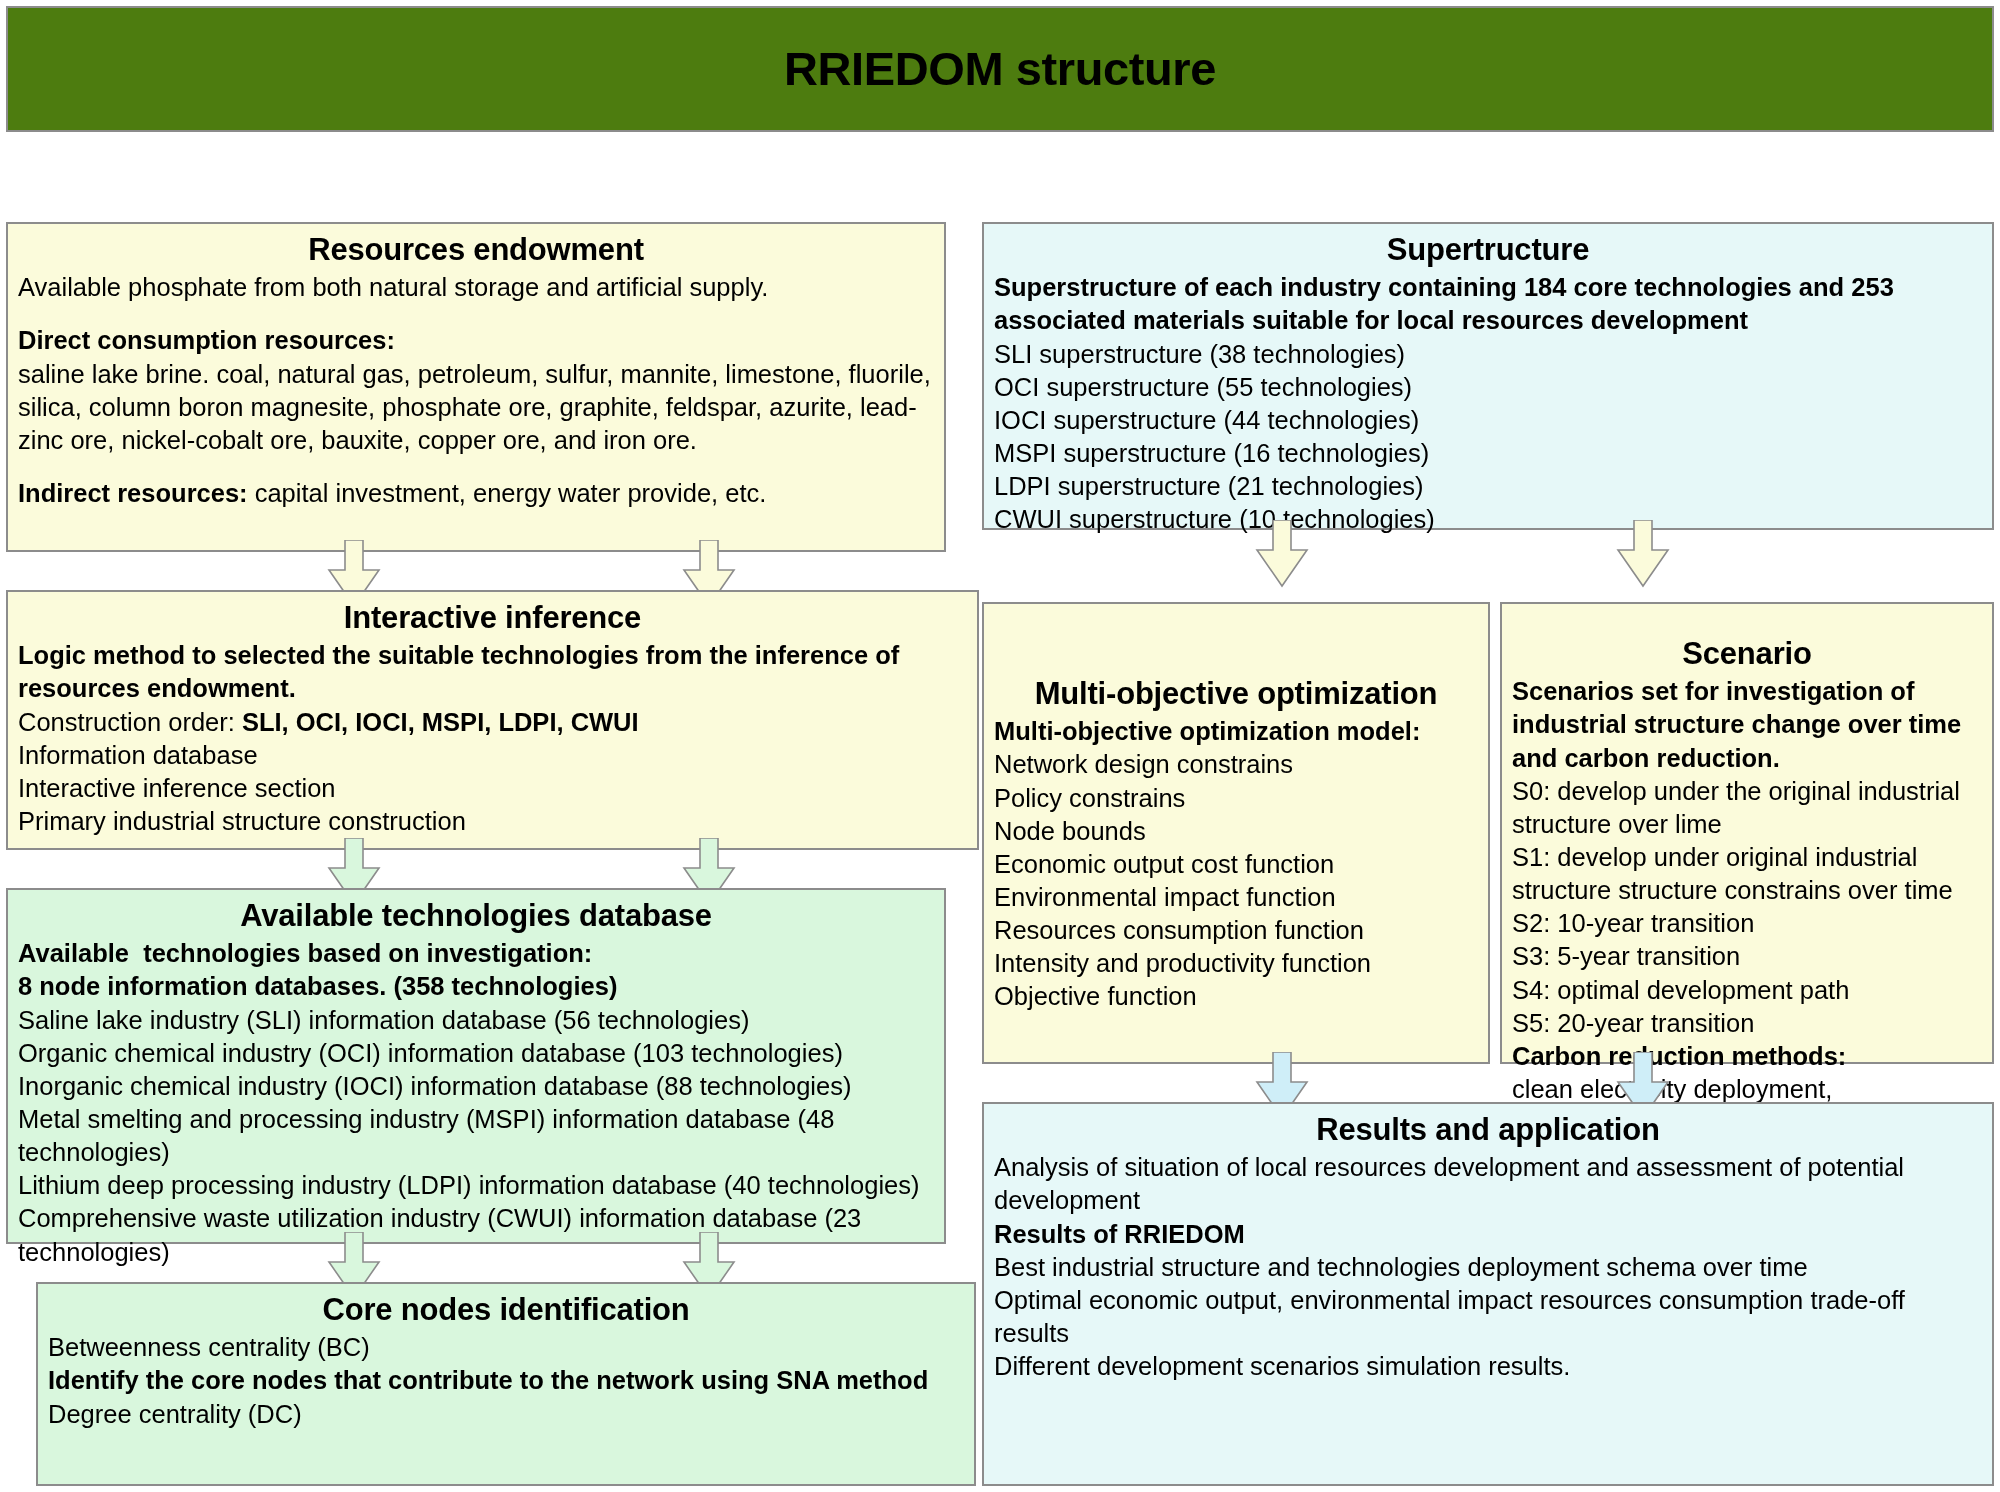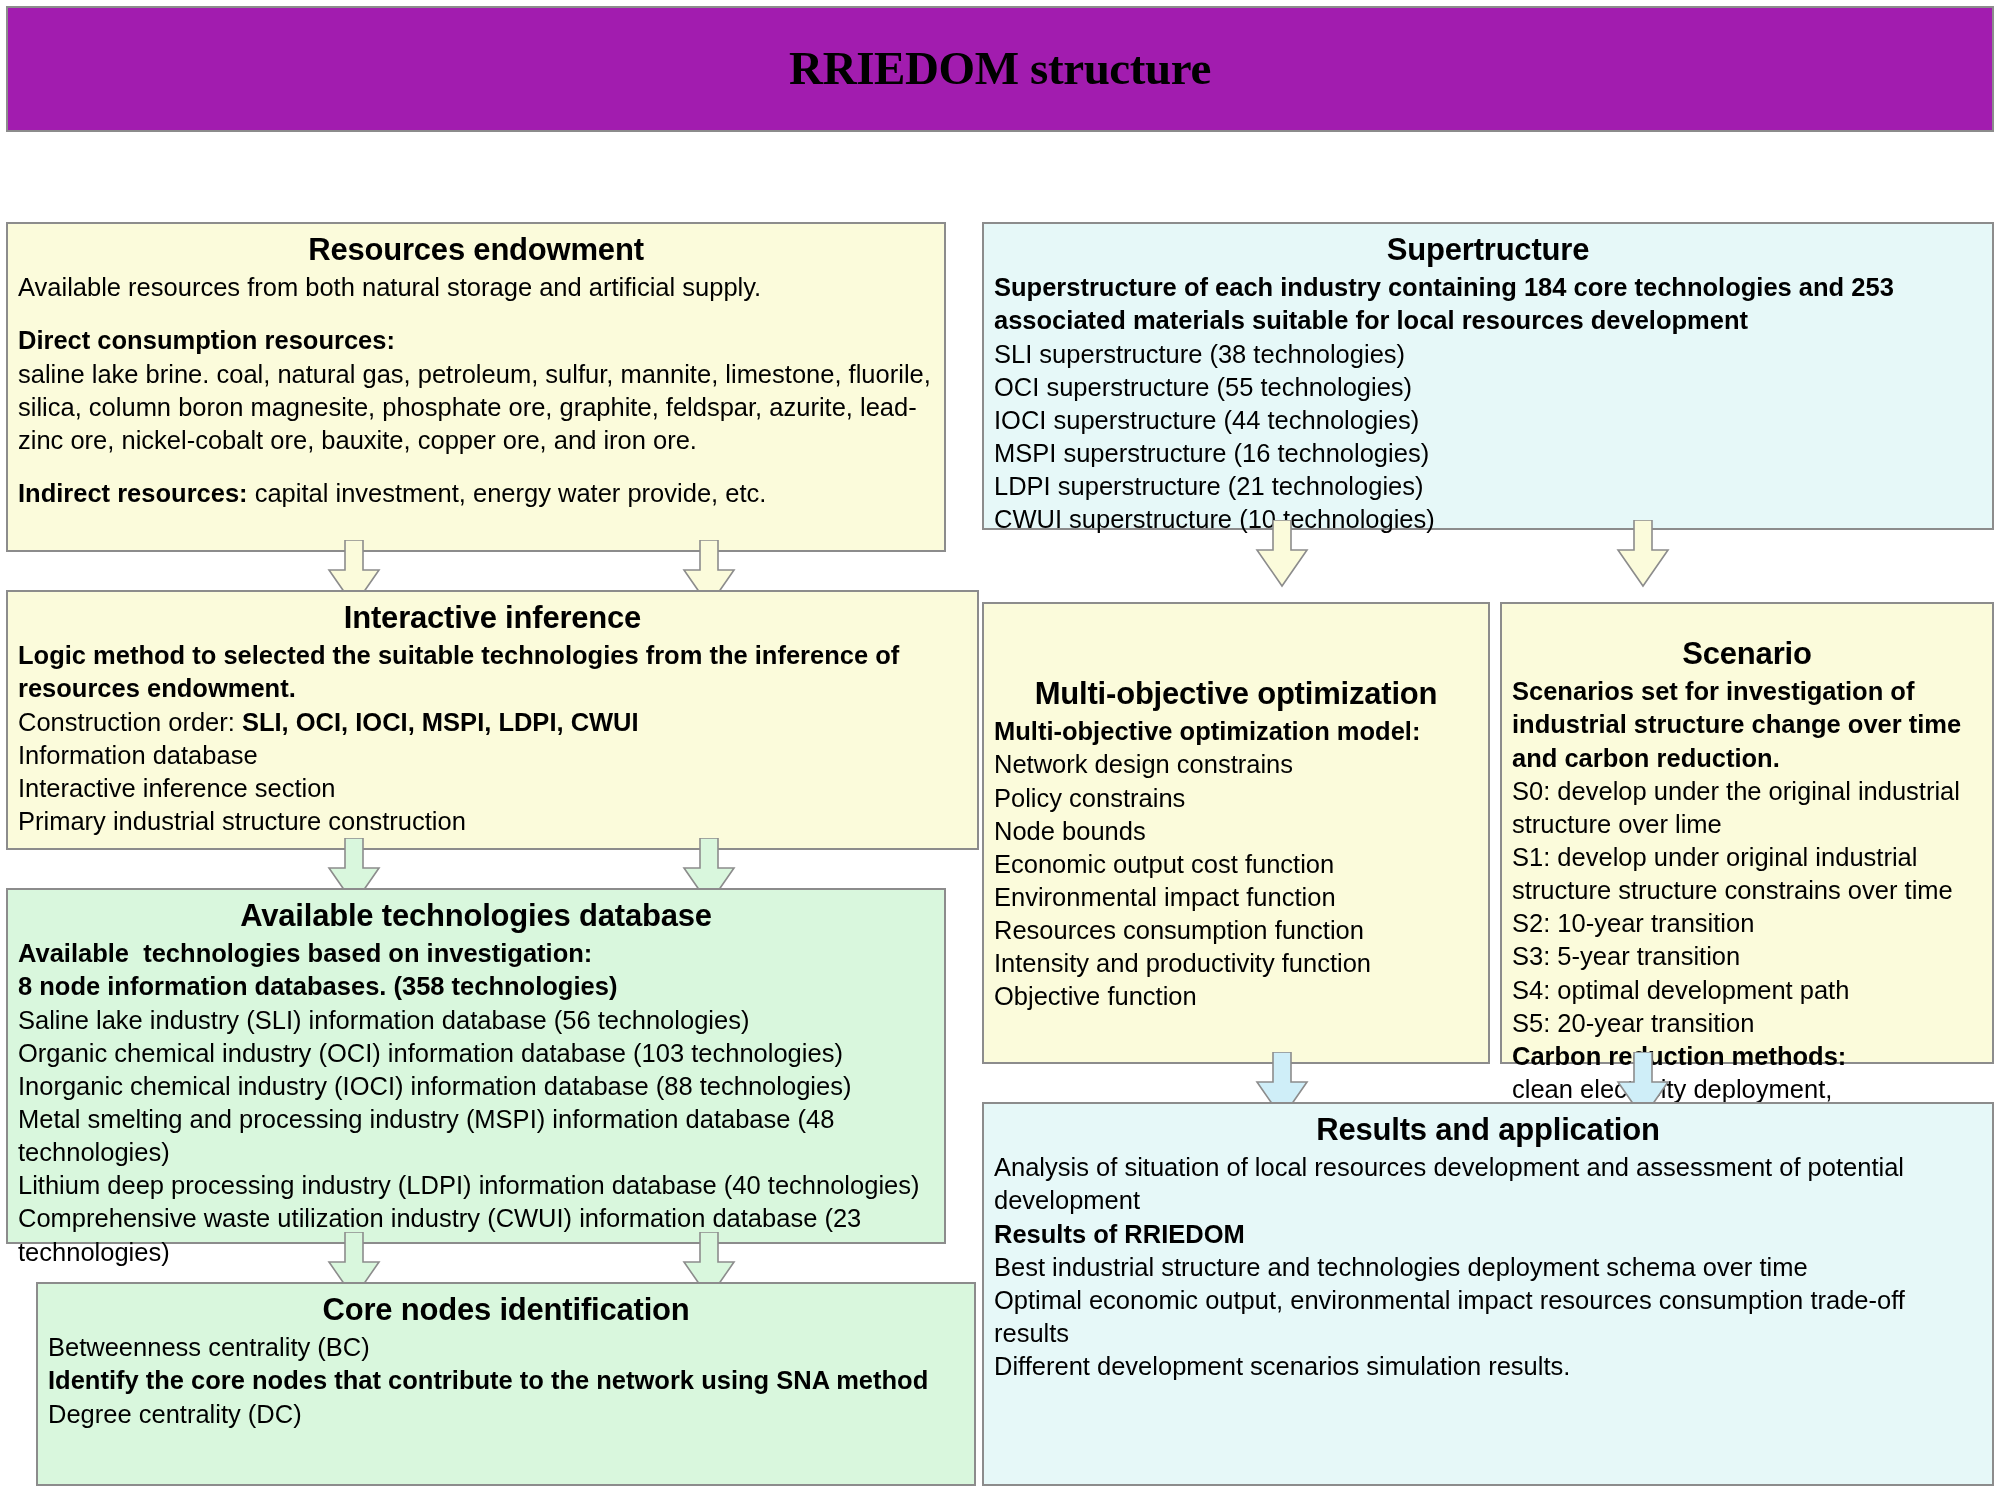--- a/index.html
+++ b/index.html
@@ -34,21 +34,21 @@
   }
   .line {
     font-size: 25.5px;
     white-space: pre-wrap;
   }
   .line.b { font-weight: bold; }
   .line.sp { height: 20px; }
   .yellow { background: #fbfbdb; }
   .cyan   { background: #e6f8f8; }
   .green  { background: #d9f7dd; }
-  .pink   { background: #a21caf; font-family: Liberation Serif, serif; }
+  .pink   { background: #4d7c0f; }
 
   
   #header {
     left: 6px; top: 6px;
     width: 1988px; height: 126px;
     display: flex; align-items: center; justify-content: center;
   }
   #header .h1 {
     font-size: 47px;
     font-weight: bold;
@@ -69,21 +69,21 @@
 <body>
 
 <div id="page">
 
   <div class="box pink" id="header">
     <div class="h1">RRIEDOM structure</div>
   </div>
 
   <div class="box yellow" style="left:6px; top:222px; width:940px; height:330px;">
     <div class="title">Resources endowment</div>
-    <div class="line">Available resources from both natural storage and artificial supply.</div>
+    <div class="line">Available phosphate from both natural storage and artificial supply.</div>
     <div class="line sp">&nbsp;</div>
     <div class="line b">Direct consumption resources:</div>
     <div class="line">saline lake brine. coal, natural gas, petroleum, sulfur, mannite, limestone, fluorile, silica, column boron magnesite, phosphate ore, graphite, feldspar, azurite, lead-zinc ore, nickel-cobalt ore, bauxite, copper ore, and iron ore.</div>
     <div class="line sp">&nbsp;</div>
     <div class="line"><span class="inline-b">Indirect resources:</span><span> capital investment, energy water provide, etc.</span></div>
   </div>
 
   <div class="arrow" style="left:325px; top:540px;">
     <svg viewBox="0 0 58 68" preserveAspectRatio="none">
         <polygon points="20,0 38,0 38,30 54,30 29,66 4,30 20,30" fill="#fbfbdb" stroke="#8c8c8c" stroke-width="1.6"></polygon>

